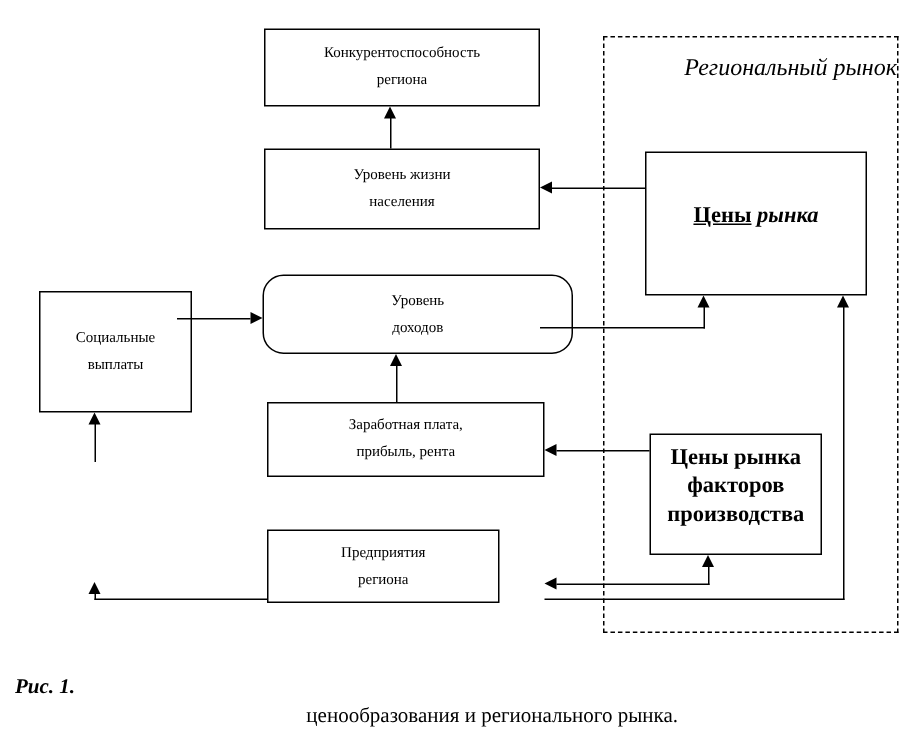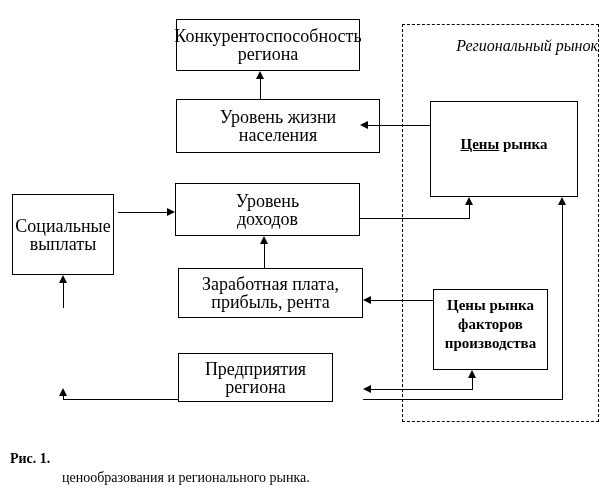--- a/index.html
+++ b/index.html
@@ -1,49 +1,49 @@
 <!DOCTYPE html>
 <html><head>
 <meta charset="utf-8">
 <style>
   html,body { margin:0; padding:0; background:#ffffff; }
   .stage { position:relative; width:608px; height:500px; background:#ffffff;
            font-family:"Liberation Serif","DejaVu Serif",serif; color:#000; overflow:hidden; }
 
   .node { position:absolute; box-sizing:border-box; border:1px solid #000;
           display:flex; flex-direction:column; align-items:center; justify-content:center;
-          text-align:center; white-space:pre-line; font-size:18px; line-height:18px; }
+          text-align:center; white-space:pre-line; font-size:10px; line-height:18px; }
   .node-bold { font-weight:bold; font-size:15px; line-height:19px; }
 
   .dashed-box { position:absolute; left:402px; top:24px; width:197px; height:398px;
                 box-sizing:border-box; border:1px dashed #000; }
   .dashed-label { margin-top:12px; text-align:right; font-style:italic; font-size:16px; }
 
   .h { position:absolute; height:1px; background:#000; }
   .v { position:absolute; width:1px; background:#000; }
   .arr { position:absolute; width:0; height:0; }
   .arr-up    { border-left:4px solid transparent; border-right:4px solid transparent; border-bottom:8px solid #000; }
   .arr-left  { border-top:4px solid transparent; border-bottom:4px solid transparent; border-right:8px solid #000; }
   .arr-right { border-top:4px solid transparent; border-bottom:4px solid transparent; border-left:8px solid #000; }
 
   .u { text-decoration:underline; }
   .gline2 { display:block; }
   .gp-pad { padding-bottom:10px; }
 
   .caption { position:absolute; left:10px; top:449px; width:442px; font-size:14px; line-height:19px; }
   .caption-row { display:flex; }
-  .caption-prefix { font-weight:bold; margin-right:14px; white-space:pre; }
-  .caption-line2 { margin-left:52px; text-align:left; }
+  .caption-prefix { font-weight:bold; margin-right:14px; white-space:pre;font-style:italic; }
+  .caption-line2 { margin-left:52px; text-align:right; }
 
   
   #n-competitiveness { left:176px; top:19px;  width:184px; height:52px; }
-  #n-living          { left:176px; top:99px;  width:204px; height:54px; }
-  #n-income          { left:175px; top:183px; width:185px; height:53px; }
+  #n-living          { left:176px; top:99px;  width:184px; height:54px; }
+  #n-income          { left:175px; top:183px; width:207px; height:53px;border-radius:14px; }
   #n-wages           { left:178px; top:268px; width:185px; height:50px; }
-  #n-social          { left:12px;  top:194px; width:102px; height:81px; }
+  #n-social          { left:26px;  top:194px; width:102px; height:81px; }
   #n-authorities     { left:16px;  top:308px; width:103px; height:80px; }
   #n-enterprises     { left:178px; top:353px; width:155px; height:49px; }
   #n-goods           { left:430px; top:101px; width:148px; height:96px; }
   #n-factors         { left:433px; top:289px; width:115px; height:81px; }
 </style>
 </head>
 <body>
 
 <div class="stage">
 
@@ -64,21 +64,21 @@
 прибыль, рента</div>
 
   <div class="node" id="n-social">Социальные
 выплаты</div>
 
 
   <div class="node" id="n-enterprises">Предприятия
 региона</div>
 
   <div class="node node-bold gp-pad" id="n-goods">
-    <div><span class="u">Цены</span><span style="white-space:pre;"> рынка</span></div>
+    <div><span class="u">Цены</span><span style="white-space:pre;font-style:italic;"> рынка</span></div>
   </div>
 
   <div class="node node-bold gp-pad" id="n-factors">Цены рынка
 факторов
 производства</div>
 
   <div>
     <div class="v" style="left:260px; top:78px; height:21px;"></div>
     <div class="arr arr-up" style="left:256px; top:71px;"></div>
   </div>

